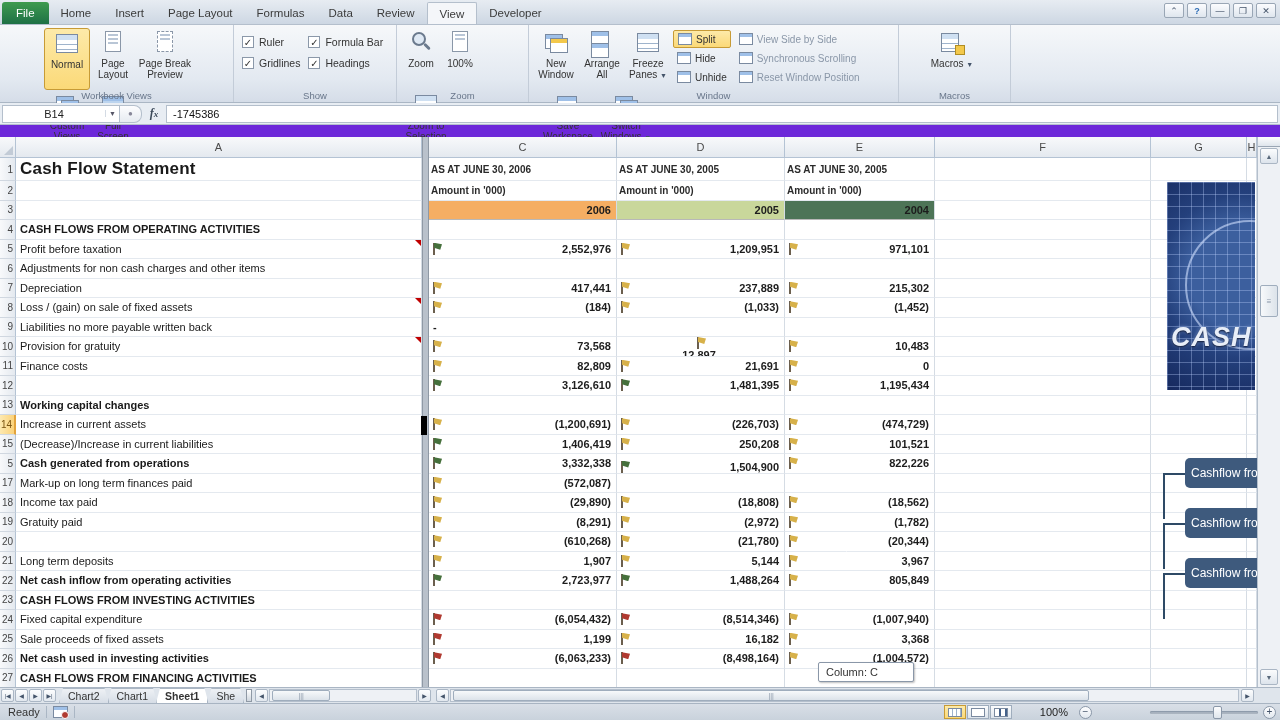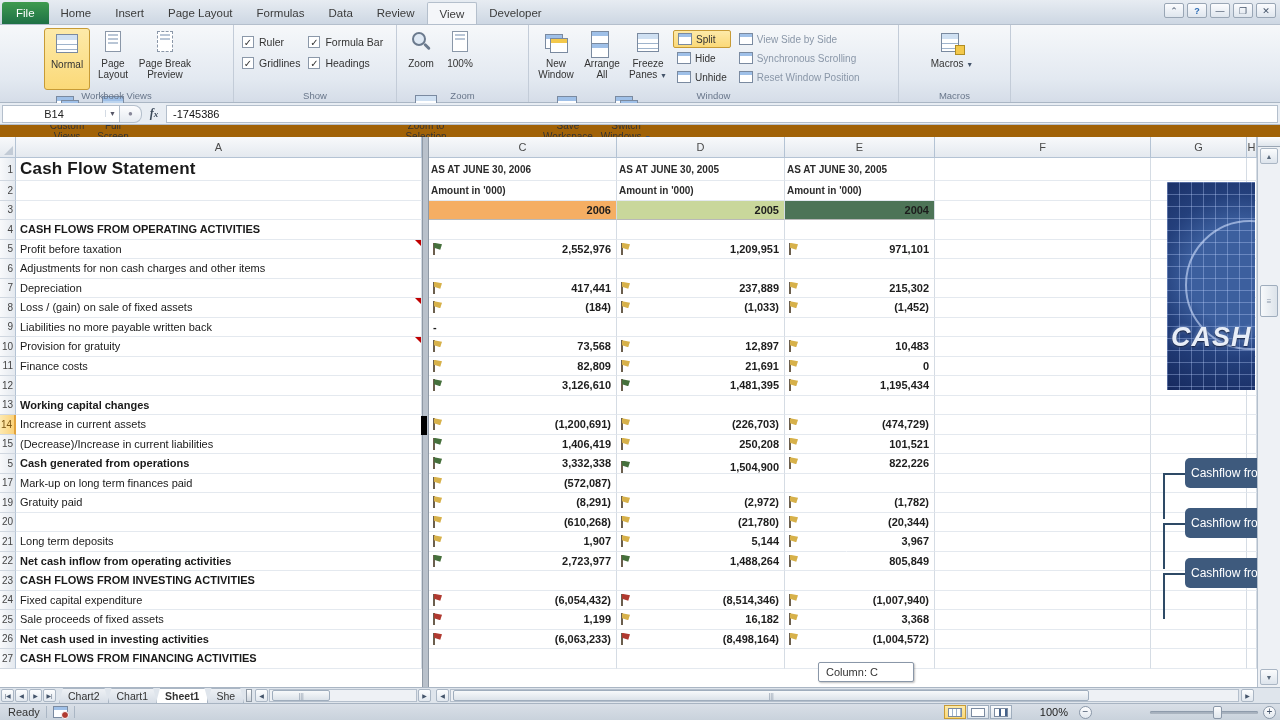--- a/index.html
+++ b/index.html
@@ -1,18 +1,18 @@
 <!DOCTYPE html>
 <html><head>
 <meta charset="utf-8">
 <style>
   *{margin:0;padding:0;box-sizing:border-box;}
   html,body{width:1280px;height:720px;overflow:hidden;}
   body{font-family:"Liberation Sans","DejaVu Sans",sans-serif;font-size:11px;background:#bfc9d5;position:relative;}
-  #app{position:absolute;inset:0;width:1280px;height:720px;background:#a16207;}
+  #app{position:absolute;inset:0;width:1280px;height:720px;background:#6d28d9;}
 
   
   .tabrow{position:absolute;left:0;top:0;width:1280px;height:25px;background:linear-gradient(#e7ecf2,#cdd7e3);display:flex;align-items:flex-end;border-bottom:1px solid #b4bfcc;}
   .filetab{height:22px;padding:0 14px;background:linear-gradient(#3e9b4f,#1e7145);color:#fff;display:flex;align-items:center;border-radius:3px 3px 0 0;margin-left:2px;font-size:11.5px;}
   .rtab{height:22px;padding:0 12px;display:flex;align-items:center;color:#3b3b3b;font-size:11.5px;}
   .rtab.active{background:#f4f6f9;border:1px solid #b4bfcc;border-bottom:none;border-radius:2px 2px 0 0;}
   .winbtns{position:absolute;right:4px;top:3px;display:flex;gap:3px;align-items:center;}
   .wbtn{width:20px;height:15px;border:1px solid #99a6b5;border-radius:2px;background:linear-gradient(#fbfcfe,#dfe6ee);font-size:9px;color:#44546a;display:flex;align-items:center;justify-content:center;}
   .ribbon{position:absolute;left:0;top:25px;width:1280px;height:78px;background:linear-gradient(#f6f8fa,#e3e9f1 70%,#d5dde8);border-bottom:1px solid #aab6c4;display:flex;}
   .rgroup{height:100%;border-right:1px solid #c3ccd8;position:relative;display:flex;flex-wrap:wrap;align-content:flex-start;padding:3px 4px 12px 4px;}
@@ -489,21 +489,21 @@
           <div class="cell" style="width: 10px;"></div>
         </div>
         <div class="grow" style="height: 19.5px;">
           <div class="rh">10</div>
           <div class="cell ca">Provision for gratuity<div class="cmt"></div></div>
           <div class="spacer" style="background: transparent; border: none;"></div>
           <div class="cell" style="width: 188px;">
             <span class="flag y"></span>
             <span class="num">73,568</span>
           </div>
-          <div class="cell" style="width: 168px;">
+          <div class="cell" style="width: 168px; flex-direction: column;">
             <span class="flag y"></span>
             <span class="num">12,897</span>
           </div>
           <div class="cell" style="width: 150px;">
             <span class="flag y"></span>
             <span class="num">10,483</span>
           </div>
           <div class="cell" style="width: 216px;"></div>
           <div class="cell" style="width: 96px;"></div>
           <div class="cell" style="width: 10px;"></div>
@@ -622,20 +622,40 @@
         <div class="grow" style="height: 19.5px;">
           <div class="rh">17</div>
           <div class="cell ca">Mark-up on long term finances paid</div>
           <div class="spacer" style="background: transparent; border: none;"></div>
           <div class="cell" style="width: 188px;">
             <span class="flag y"></span>
             <span class="num">(572,087)</span>
           </div>
           <div class="cell" style="width: 168px;"></div>
           <div class="cell" style="width: 150px;"></div>
+          <div class="cell" style="width: 216px;"></div>
+          <div class="cell" style="width: 96px;"></div>
+          <div class="cell" style="width: 10px;"></div>
+        </div>
+        <div class="grow" style="height: 19.5px;">
+          <div class="rh">18</div>
+          <div class="cell ca">Income tax paid</div>
+          <div class="spacer" style="background: transparent; border: none;"></div>
+          <div class="cell" style="width: 188px;">
+            <span class="flag y"></span>
+            <span class="num">(29,890)</span>
+          </div>
+          <div class="cell" style="width: 168px;">
+            <span class="flag y"></span>
+            <span class="num">(18,808)</span>
+          </div>
+          <div class="cell" style="width: 150px;">
+            <span class="flag y"></span>
+            <span class="num">(18,562)</span>
+          </div>
           <div class="cell" style="width: 216px;"></div>
           <div class="cell" style="width: 96px;"></div>
           <div class="cell" style="width: 10px;"></div>
         </div>
         <div class="grow" style="height: 19.5px;">
           <div class="rh">19</div>
           <div class="cell ca">Gratuity paid</div>
           <div class="spacer" style="background: transparent; border: none;"></div>
           <div class="cell" style="width: 188px;">
             <span class="flag y"></span>

